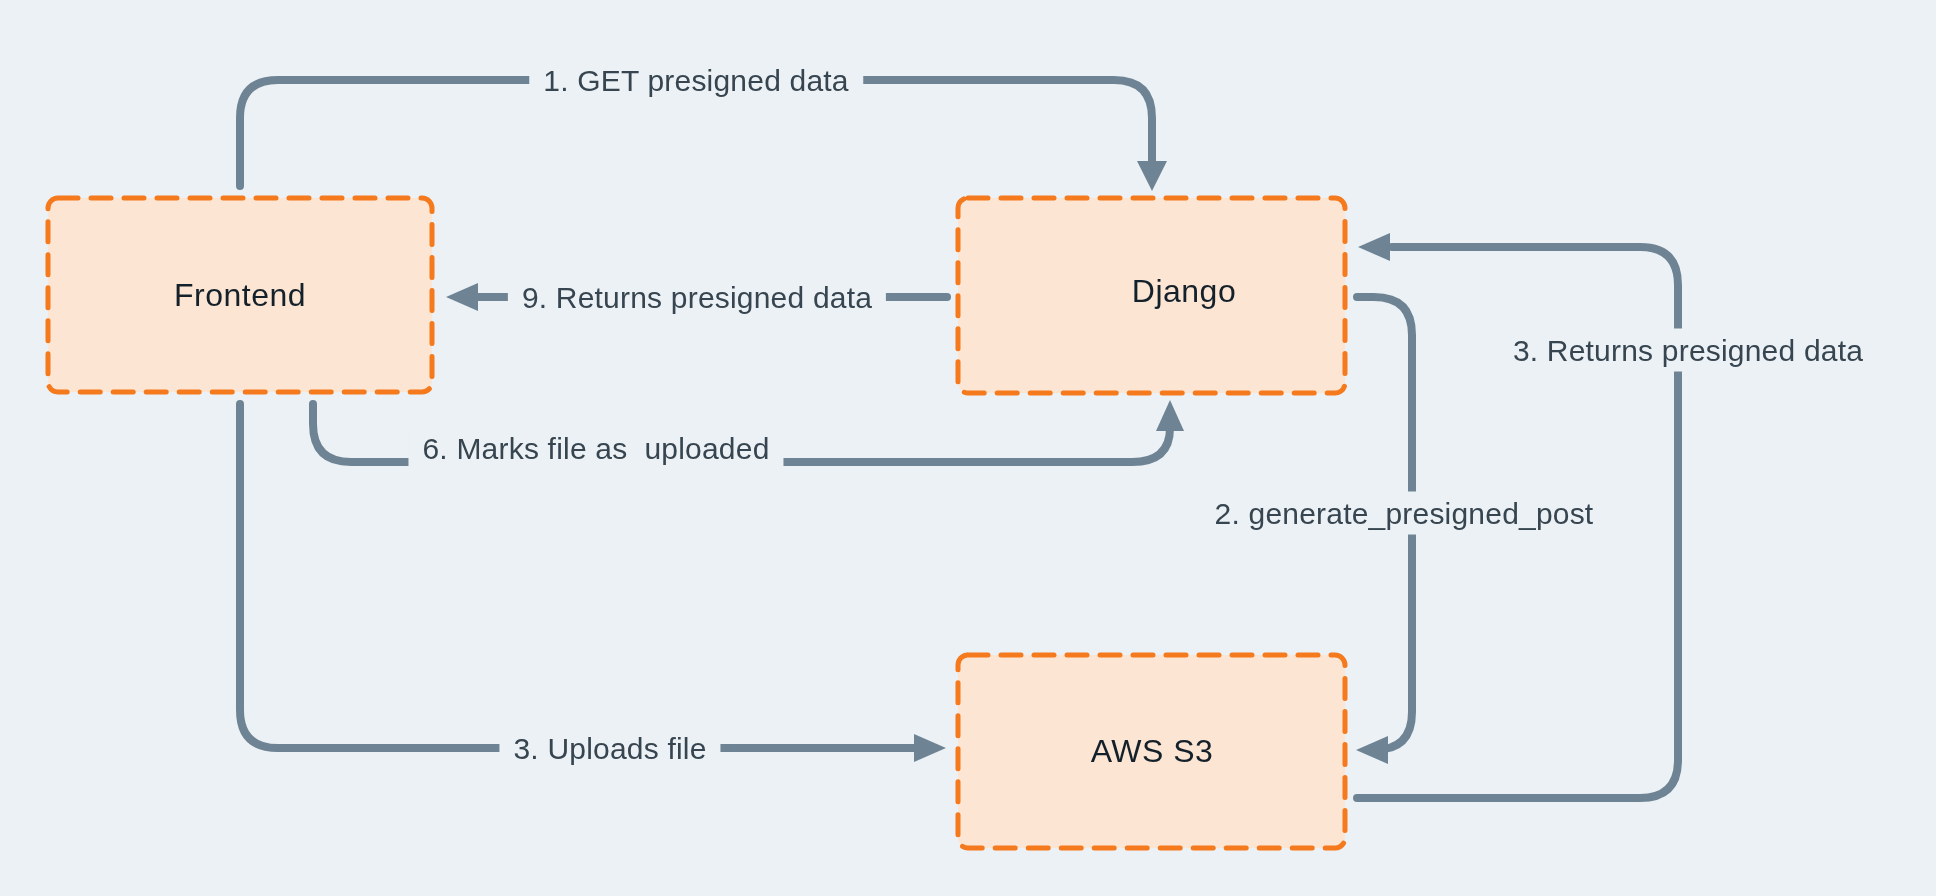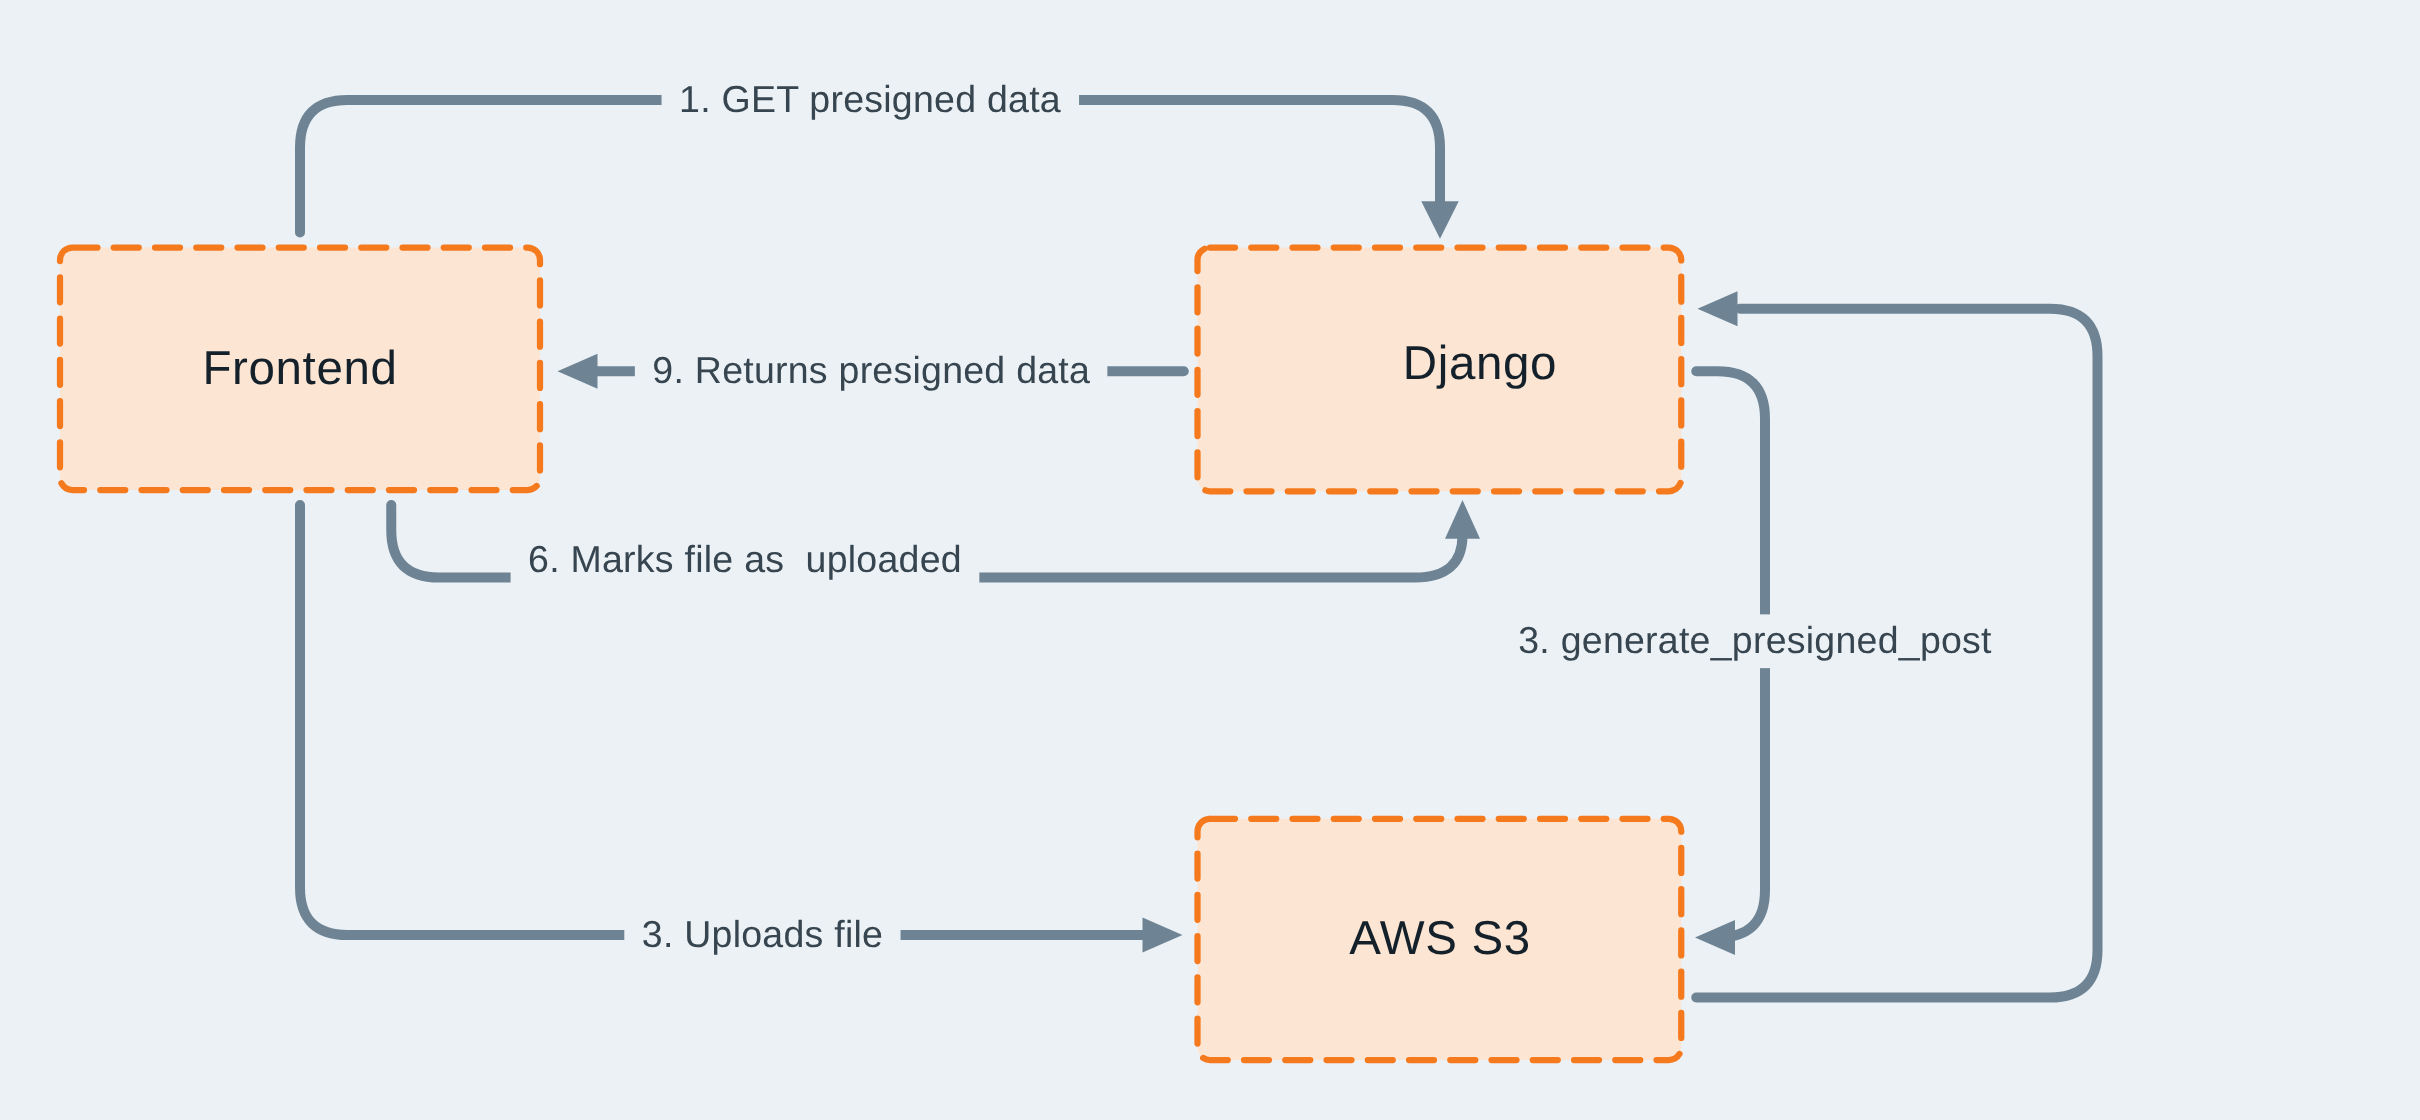--- a/index.html
+++ b/index.html
@@ -39,21 +39,21 @@
   }
   .edge-head{fill:var(--arrow);}
   .label{
     position:absolute;
     transform:translate(-50%,-50%);
     white-space:pre;
     line-height:1.1;
     text-align:right;
   }
   .node-label{
-    font-size:38px;
+    font-size:32px;
     color:var(--node_label_text);
     letter-spacing:0.5px;
   }
   .edge-label{
     font-size:30px;
     color:var(--edge_label_text);
     background:var(--background);
     padding:5px 14px;
     letter-spacing:0.2px;
   }
@@ -86,18 +86,19 @@
 
     <path class="edge-line" d="M 1357 798 L 1640 798 Q 1678 798 1678 760 L 1678 285 Q 1678 247 1640 247 L 1392 247"></path>
     <polygon class="edge-head" points="1390,233 1390,261 1358,247"></polygon>
   </svg>
 
   <div class="label node-label" style="left:240px;top:296px;">Frontend</div>
   <div class="label node-label" style="left:1152px;top:292px;margin-left:32px;">Django</div>
   <div class="label node-label" style="left:1152px;top:752px;">AWS S3</div>
 
   <div class="label edge-label" style="left:696px;top:80px;">1. GET presigned data</div>
-  <div class="label edge-label" style="left:1404px;top:513px;">3. generate_presigned_post</div>
+  <div class="label edge-label" style="left:1404px;top:513px;">2. generate_presigned_post</div>
+  <div class="label edge-label" style="left:1688px;top:350px;">3. Returns presigned data</div>
   <div class="label edge-label" style="left:697px;top:297px;">9. Returns presigned data</div>
   <div class="label edge-label" style="left:610px;top:748px;">3. Uploads file</div>
   <div class="label edge-label" style="left:596px;top:448px;">6. Marks file as  uploaded</div>
 
 </div>
 
 </body></html>

